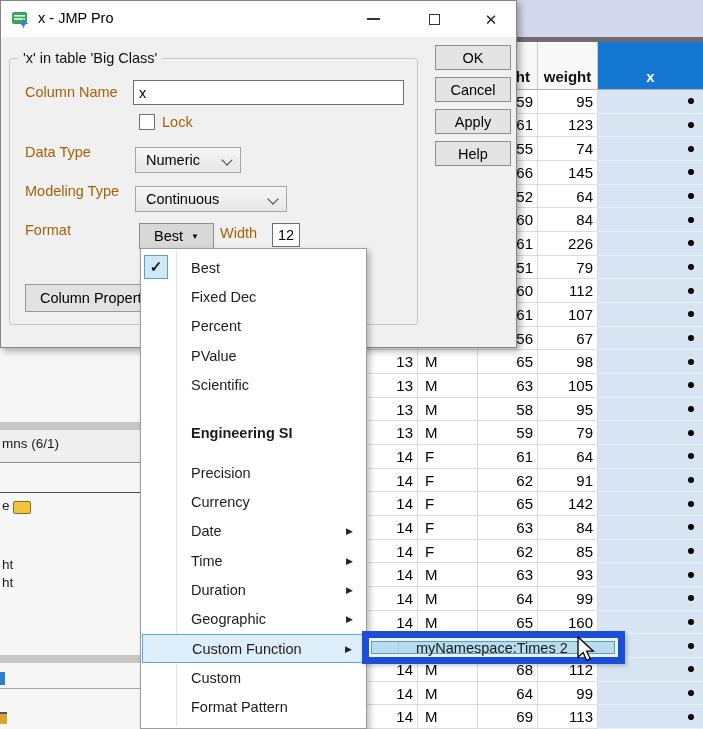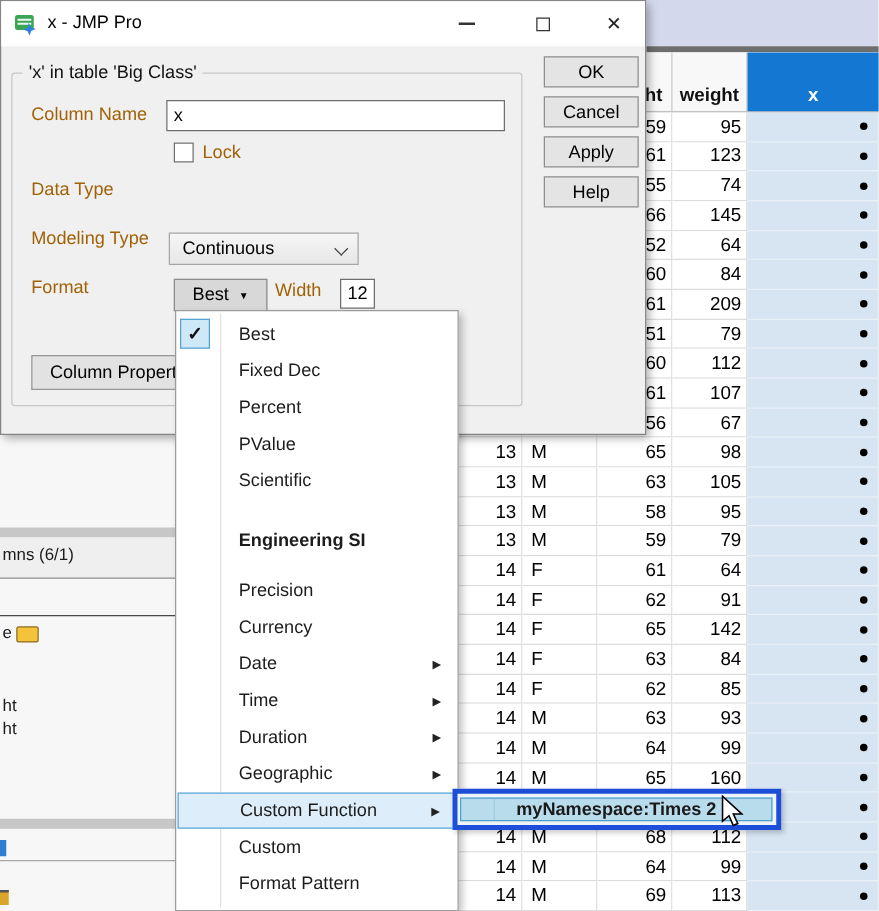--- a/index.html
+++ b/index.html
@@ -72,22 +72,22 @@
         box-shadow:3px 3px 6px rgba(0,0,0,0.25);}
   #menu .gutter{position:absolute;left:35px;top:2px;bottom:2px;width:1px;background:#e2e2e2;}
   .mi{position:absolute;left:1px;right:1px;height:29px;}
   .mi .lbl{position:absolute;left:49px;top:50%;transform:translateY(-50%);font-size:14.5px;color:#1c1c1c;white-space:nowrap;}
   .mi.hl{background:#ddeefa;border:1px solid #58a8da;box-sizing:border-box;}
   .mi .arrow{position:absolute;right:12px;top:50%;transform:translateY(-50%);font-size:9px;color:#222;}
   .mi .chk{position:absolute;left:2px;top:2px;width:24px;height:24px;background:#cfe8f8;border:1px solid #56a2d4;box-sizing:border-box;
            display:flex;align-items:center;justify-content:center;font-size:15px;font-weight:bold;color:#111;}
 
   
-  #submenu{left:362px;top:631px;width:263px;height:33px;background:#edf5fa;border:4px solid #1d4ed8;box-sizing:border-box;
-           box-shadow:2px 2px 4px rgba(0,0,0,0.2);font-weight:bold;}
+  #submenu{left:362px;top:631px;width:263px;height:33px;background:#edf5fa;border:7px solid #1d4ed8;box-sizing:border-box;
+           box-shadow:2px 2px 4px rgba(0,0,0,0.2);}
   #submenu .smi{position:absolute;left:2px;top:3px;right:3px;bottom:3px;background:#b9dcec;border:1px solid #4f9fca;box-sizing:border-box;}
   #submenu .sgut{position:absolute;left:26px;top:0;bottom:0;width:1px;background:#9ecbdd;}
   #submenu .lbl{position:absolute;left:44px;top:50%;transform:translateY(-50%);font-size:14.5px;color:#1a1a1a;white-space:nowrap;}
 
   #cursor{left:577px;top:636px;width:18px;height:26px;z-index:60;}
 
   .z1{z-index:1}.z5{z-index:5}.z10{z-index:10}.z30{z-index:30}
 </style>
 </head>
 <body>
@@ -154,21 +154,21 @@
       <div class="td num" style="width: 60px;">60</div>
       <div class="td num" style="width: 60px;">84</div>
       <div class="td xcell" style="width: 105px;">
         <span class="dot"></span>
       </div>
     </div>
     <div class="trow" style="top: 190.02px; height: 23.67px;">
       <div class="td num" style="width: 118px;">12</div>
       <div class="td sex" style="width: 60px;">M</div>
       <div class="td num" style="width: 60px;">61</div>
-      <div class="td num" style="width: 60px;">209</div>
+      <div class="td num" style="width: 60px;">226</div>
       <div class="td xcell" style="width: 105px;">
         <span class="dot"></span>
       </div>
     </div>
     <div class="trow" style="top: 213.69px; height: 23.67px;">
       <div class="td num" style="width: 118px;">12</div>
       <div class="td sex" style="width: 60px;">M</div>
       <div class="td num" style="width: 60px;">51</div>
       <div class="td num" style="width: 60px;">79</div>
       <div class="td xcell" style="width: 105px;">
@@ -392,20 +392,24 @@
 
   <span class="dlg-label" style="left:24px;top:83px">Column Name</span>
   <div class="text-input" style="left:132px;top:79px;width:271px;height:25px">
     <span>x</span>
   </div>
 
   <div class="checkbox" style="left:138px;top:113px"></div>
   <span class="dlg-label" style="left:161px;top:113px">Lock</span>
 
   <span class="dlg-label" style="left:24px;top:143px">Data Type</span>
+  <div class="dropdown" style="left:134px;top:146px;width:106px">
+    <span>Numeric</span>
+    <span class="chevron"></span>
+  </div>
 
   <span class="dlg-label" style="left:24px;top:182px">Modeling Type</span>
   <div class="dropdown" style="left:134px;top:185px;width:152px">
     <span>Continuous</span>
     <span class="chevron"></span>
   </div>
 
   <span class="dlg-label" style="left:24px;top:221px">Format</span>
   <div id="best-btn">
     <span>Best</span>

